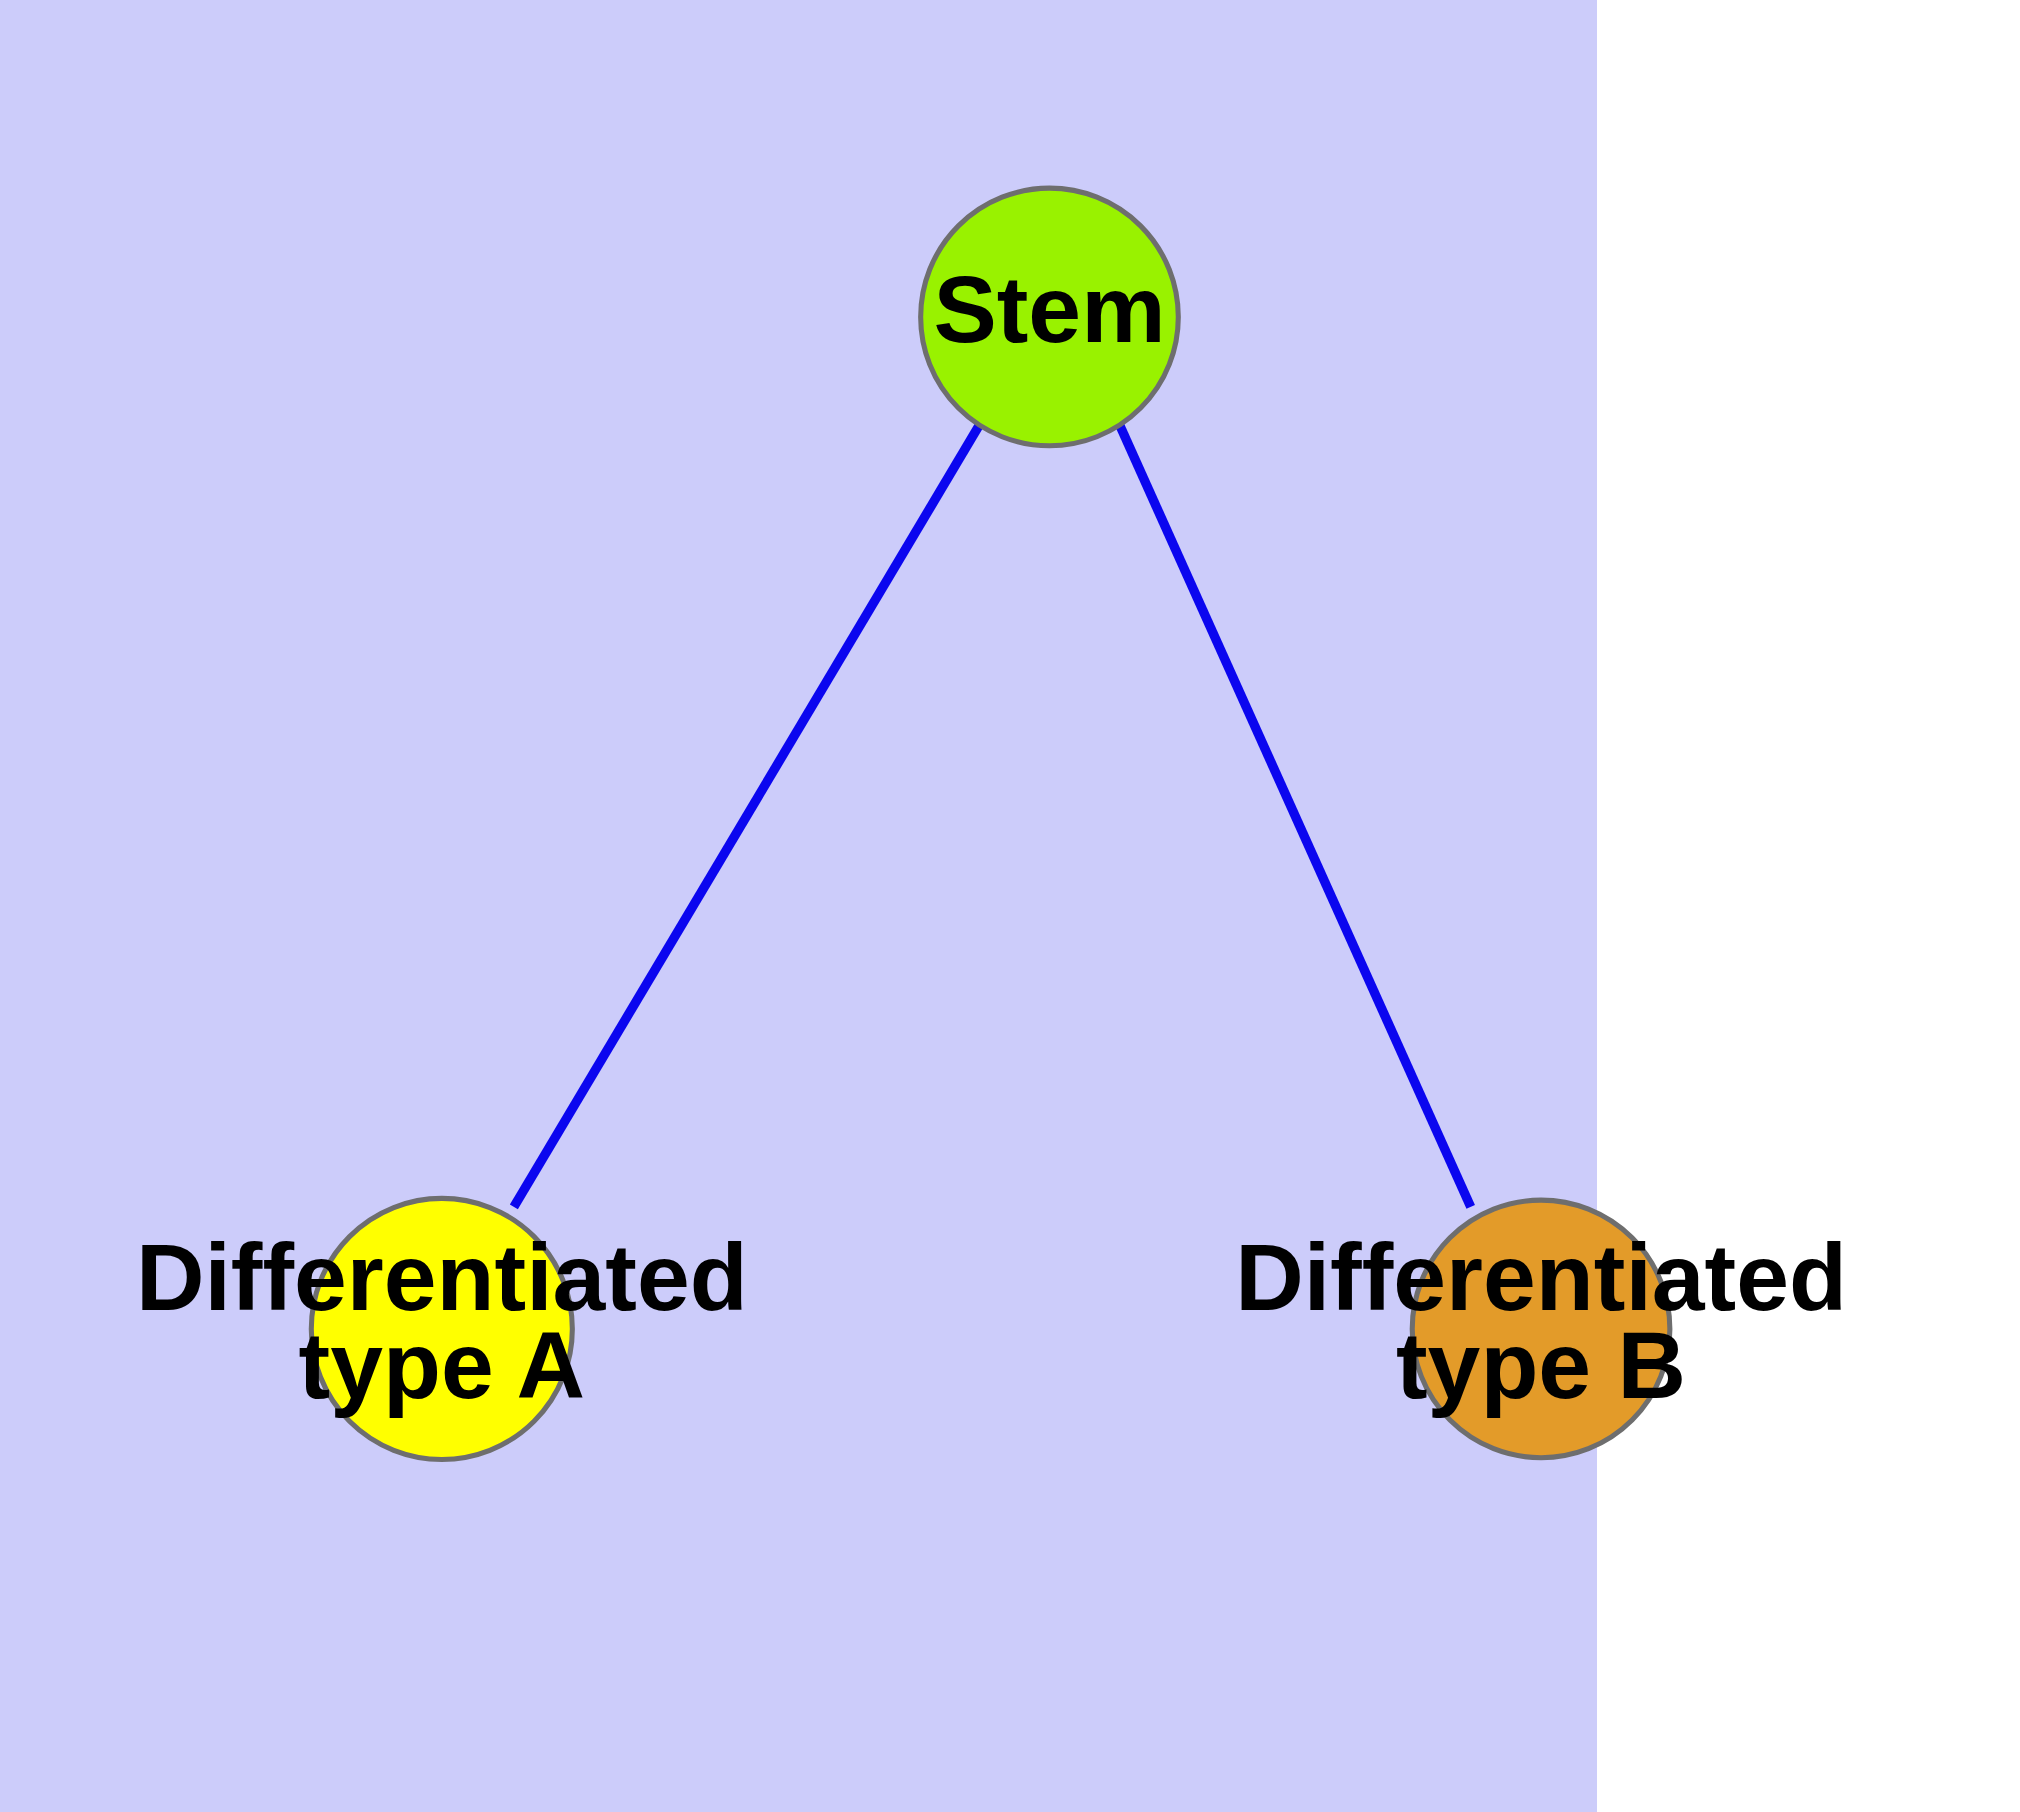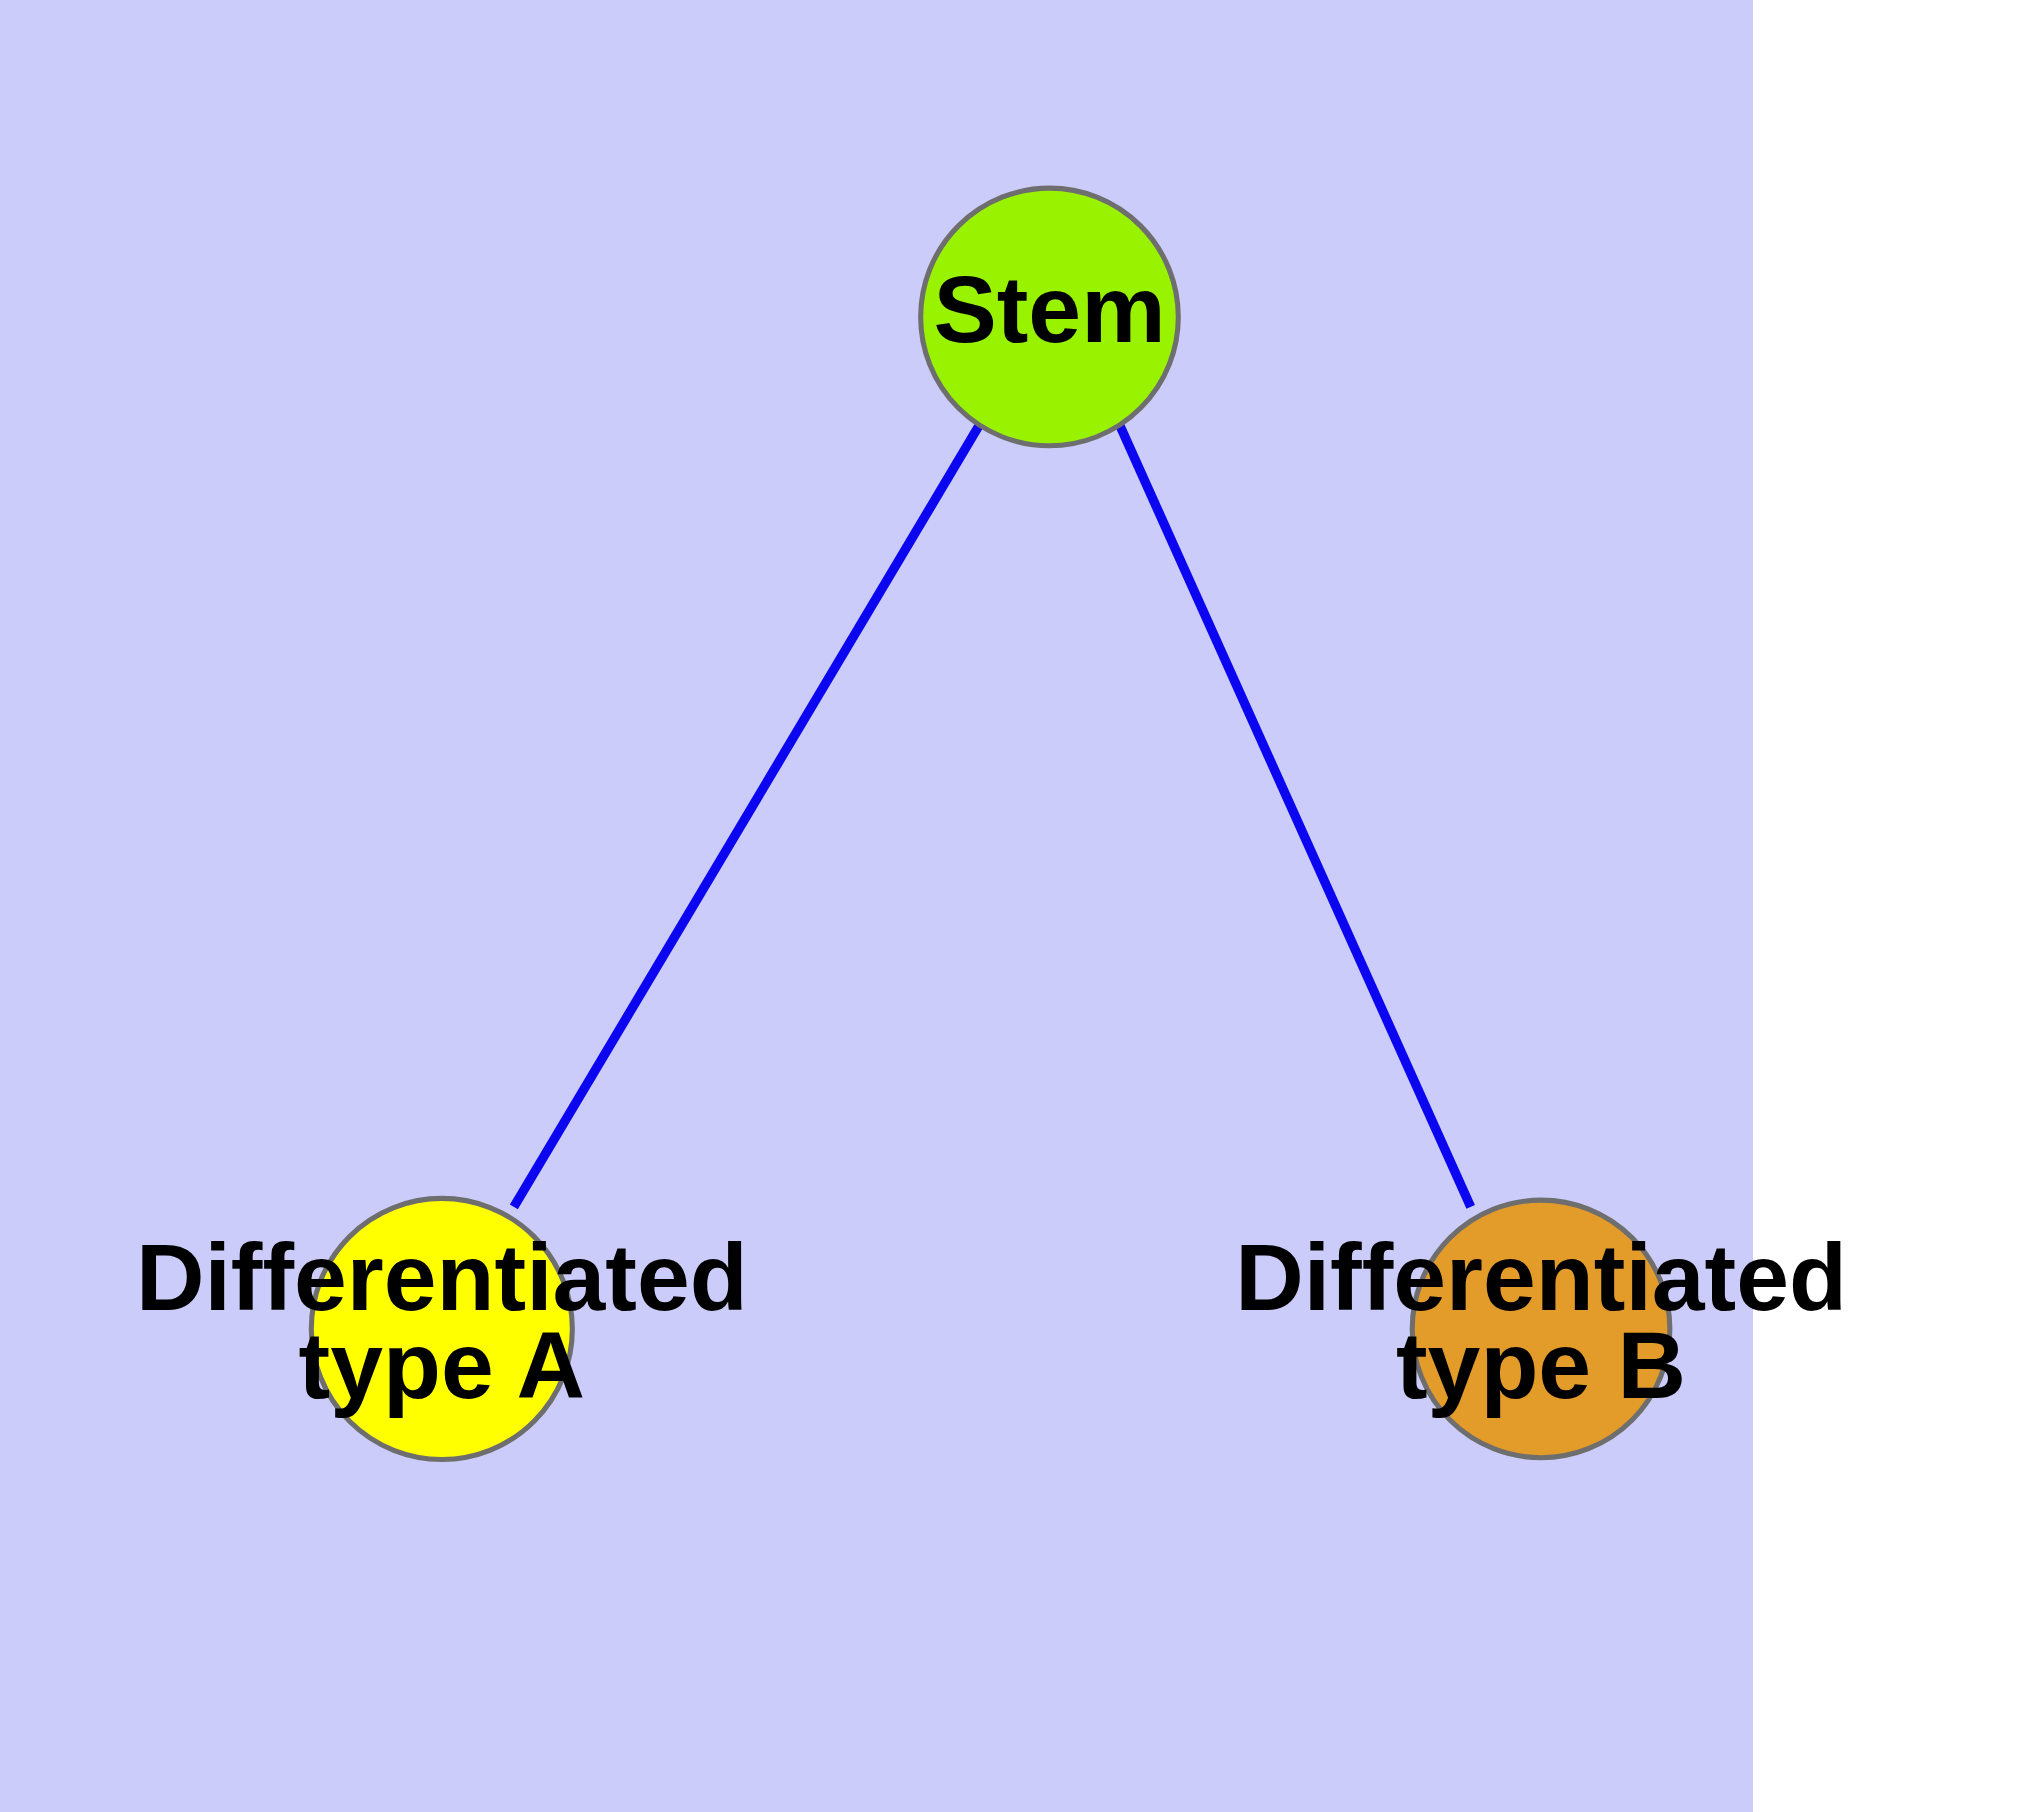--- a/index.html
+++ b/index.html
@@ -8,21 +8,21 @@
     background: #ffffff;
   }
   body {
     width: 2021px;
     height: 1812px;
     overflow: hidden;
     font-family: "Liberation Sans", sans-serif;
   }
   #graph-canvas {
     position: relative;
-    width: 1753px;
+    width: 1597px;
     height: 1812px;
     background: #ccccfa;
   }
   #graph-svg {
     position: absolute;
     top: 0;
     left: 0;
     width: 2021px;
     height: 1812px;
     display: block;

